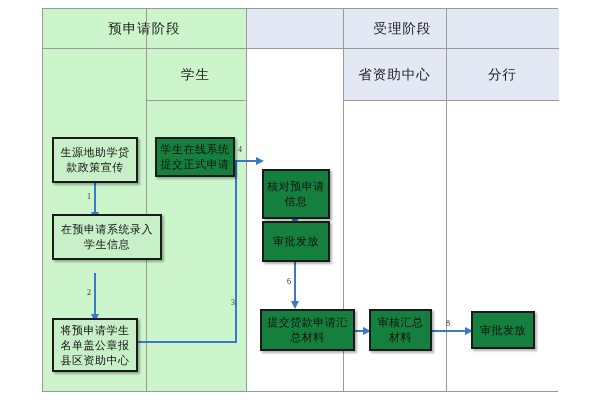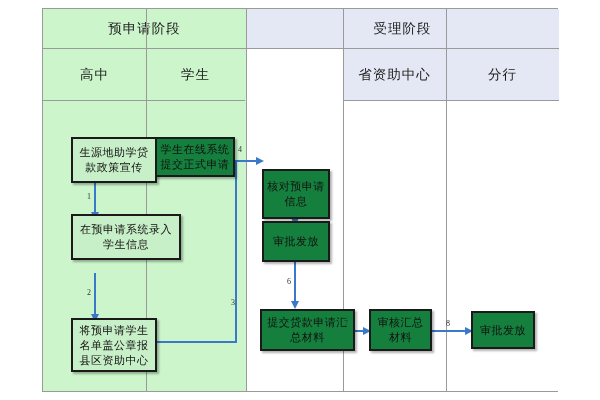--- a/index.html
+++ b/index.html
@@ -80,21 +80,20 @@
     text-align: center;
     font-size: 11px;
     line-height: 15px;
     color: #111111;
     letter-spacing: 0.5px;
     z-index: 5;
   }
   .node-green {
     background: #c8f0c8;
     box-shadow: 2px 2px 2px rgba(0,0,0,0.30);
-    margin-left: 19px;
   }
   .node-blue {
     background: #15803d;
     box-shadow: 2px 2px 2px rgba(0,0,0,0.30);
   }
   .node span { display: block; padding: 0 2px; }
 
   
   .conn {
     position: absolute;
@@ -140,23 +139,20 @@
     <div class="lane-col body-blue" style="left:300px;width:103px;"></div>
     <div class="lane-col body-blue" style="left:403px;width:113px;"></div>
 
     <div class="phase-row hdr-blue" style="left:203px;width:313px;">
       <div class="hdr-text">受理阶段</div>
     </div>
     <div class="phase-row hdr-green" style="left:0px;width:203px;">
       <div class="hdr-text">预申请阶段</div>
     </div>
 
-    <div class="role-row hdr-green" style="left:0px;width:103px;">
-      <div class="hdr-text">高中</div>
-    </div>
     <div class="role-row hdr-green" style="left:103px;width:99px;">
       <div class="hdr-text">学生</div>
     </div>
     <div class="role-row hdr-blue" style="left:300px;width:103px;">
       <div class="hdr-text">省资助中心</div>
     </div>
     <div class="role-row hdr-blue" style="left:403px;width:113px;">
       <div class="hdr-text">分行</div>
     </div>
 

